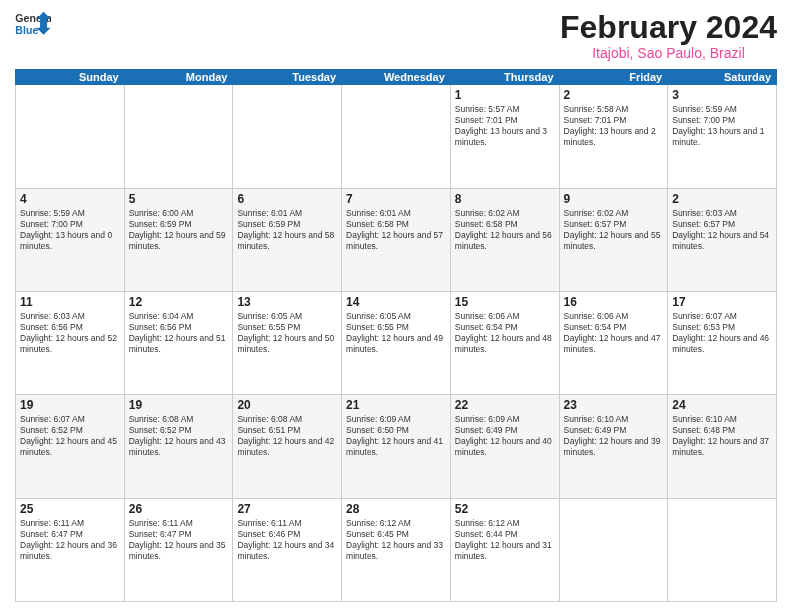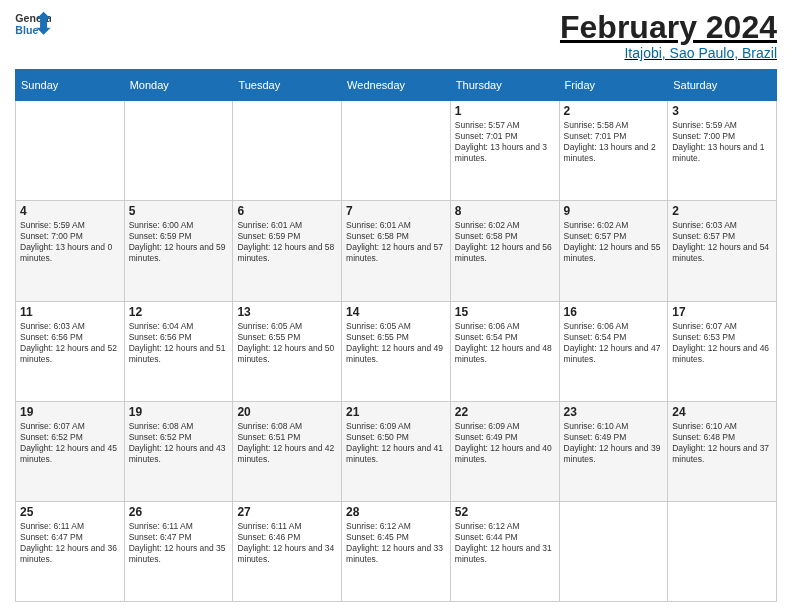--- a/index.html
+++ b/index.html
@@ -28,46 +28,45 @@
       align-items: center;
       gap: 4px;
       font-size: 13px;
       font-weight: bold;
     }
     .logo-icon {
       width: 36px;
       height: 30px;
     }
     .title-block {
-      text-align: right;
-      text-decoration: underline;
+      text-align: center;
     }
     .month-title {
       font-size: 32px;
       font-weight: bold;
       color: #222;
       line-height: 1.1;
     }
     .location {
       font-size: 14px;
-      color: #0369a1;
+      color: #ec4899;
     }
     .calendar {
       flex: 1;
       border-collapse: collapse;
       width: 100%;
       table-layout: fixed;
     }
     .calendar th {
       background: #1a6fb5;
       color: #fff;
       font-size: 11px;
-      font-weight: normal;
-      text-align: left;
-      padding: 9px 5px;
+      font-weight: bold;
+      text-align: right;
+      padding: 1px 5px;
       border: 1px solid #1a6fb5;
     }
     .calendar td {
       border: 1px solid #ccc;
       vertical-align: top;
       padding: 3px 4px;
       font-size: 9px;
       color: #333;
       height: 80px;
     }

